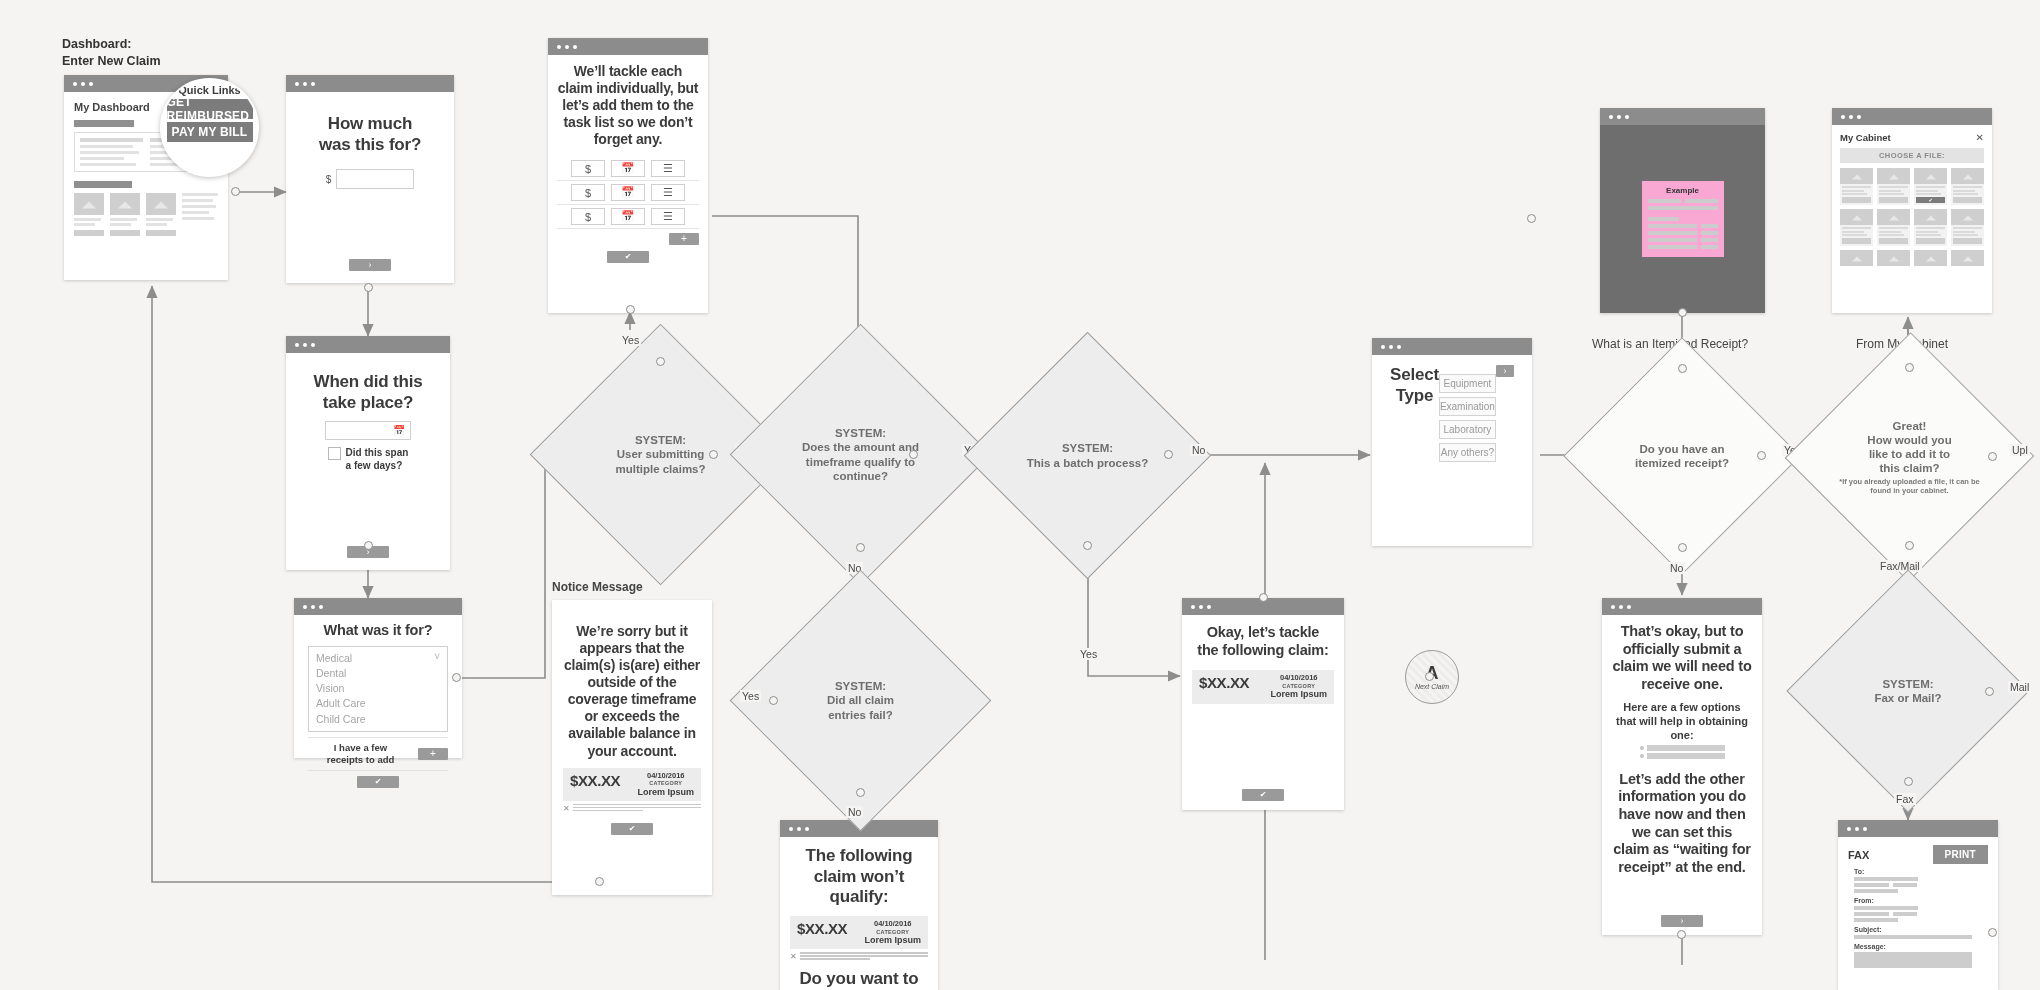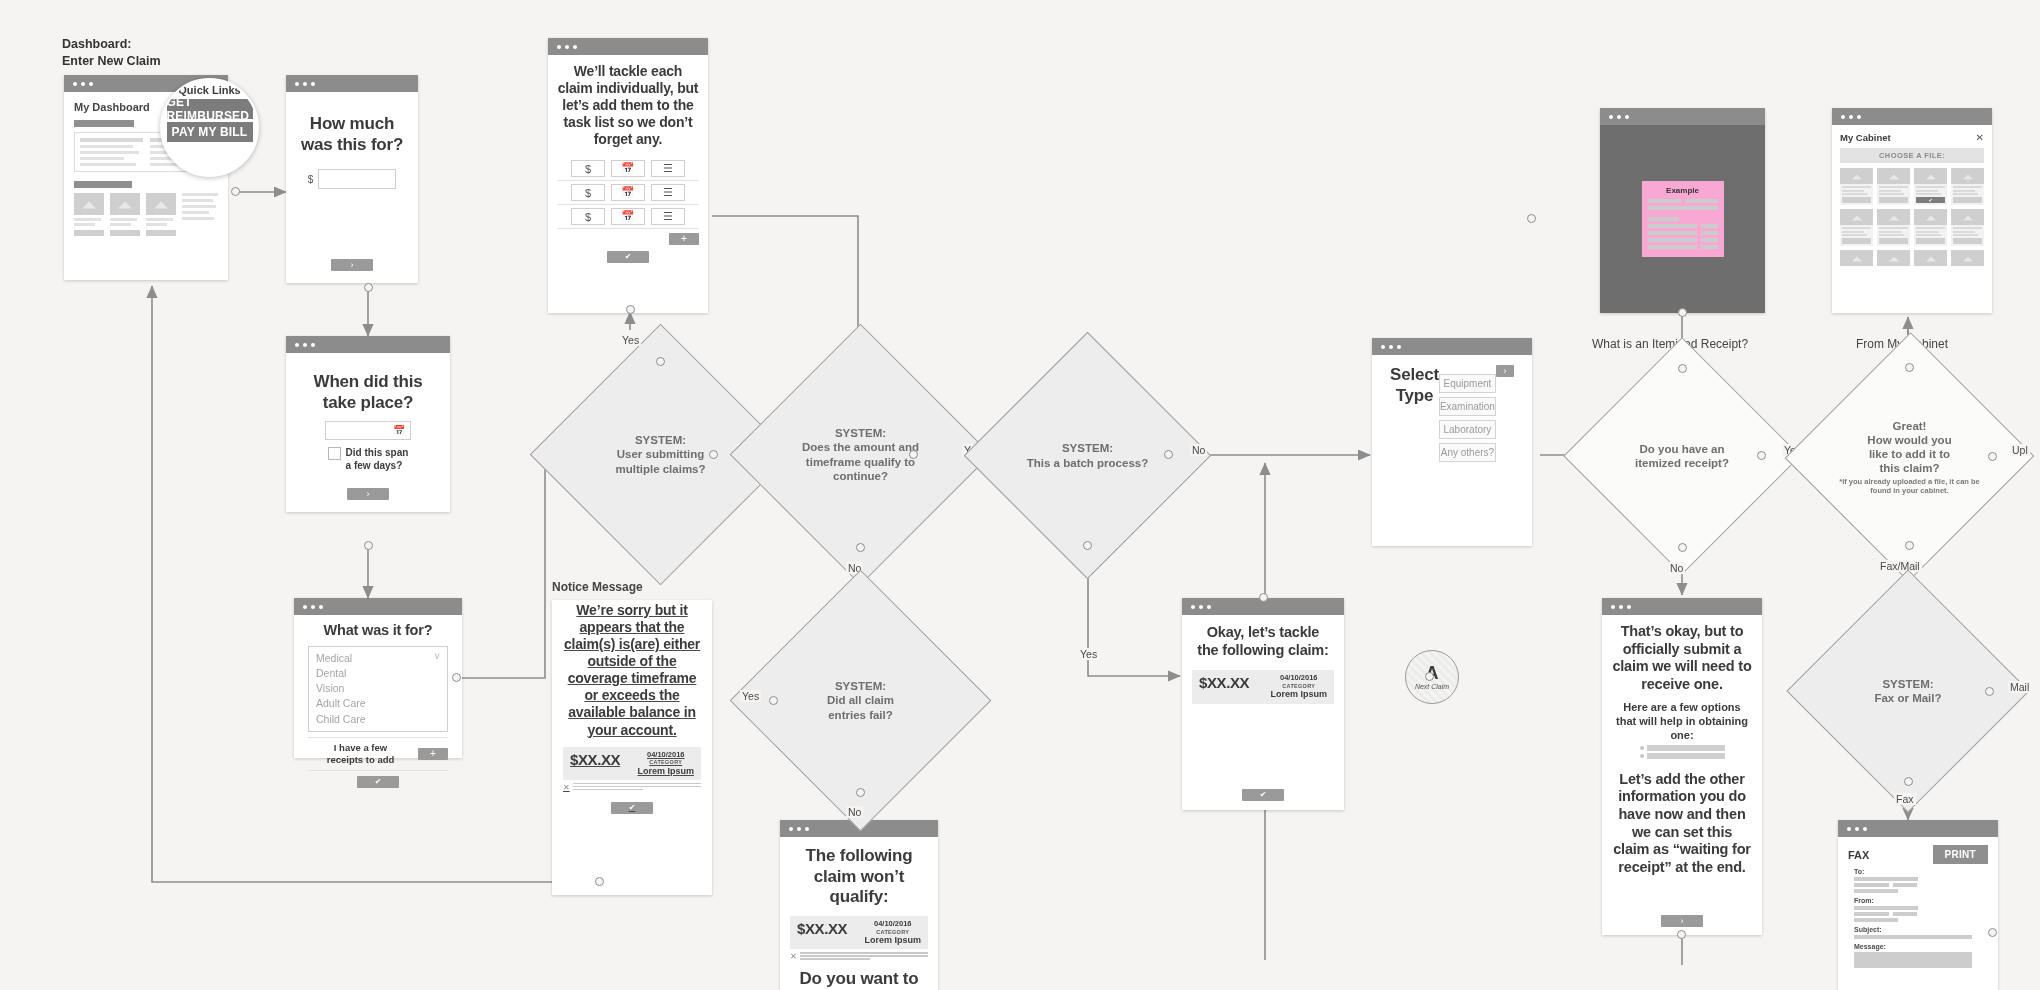--- a/index.html
+++ b/index.html
@@ -297,39 +297,39 @@
   </div>
 
   <div class="mag" style="left:160px;top:78px;width:95px;height:95px;">
     <div class="mag-inner">
       <div class="mag-title">Quick Links</div>
       <div class="mag-btn">GET REIMBURSED</div>
       <div class="mag-btn">PAY MY BILL</div>
     </div>
   </div>
 
-  <div class="win" style="left:286px;top:75px;width:132px;height:208px;">
+  <div class="win" style="left:286px;top:75px;width:168px;height:208px;">
     <div class="win-bar">
       <span class="dot"></span>
       <span class="dot"></span>
       <span class="dot"></span>
     </div>
     <div class="win-body" style="height:calc(100% - 17px);display:flex;flex-direction:column;">
       <div class="q-title" style="white-space:pre;margin-top:12px;">How much
 was this for?</div>
       <div style="display:flex;align-items:center;justify-content:center;gap:5px;margin-top:14px;">
         <span style="font-size:10px;color:#555;">$</span>
         <span style="display:block;width:76px;height:18px;border:1px solid #cfcfcf;background:#fff;"></span>
       </div>
       <div style="flex:1;"></div>
       <div class="btn-next">›</div>
     </div>
   </div>
 
-  <div class="win" style="left:286px;top:336px;width:164px;height:176px;">
+  <div class="win" style="left:286px;top:336px;width:164px;height:234px;">
     <div class="win-bar">
       <span class="dot"></span>
       <span class="dot"></span>
       <span class="dot"></span>
     </div>
     <div class="win-body" style="height:calc(100% - 17px);display:flex;flex-direction:column;">
       <div class="q-title" style="white-space:pre;margin-top:9px;">When did this
 take place?</div>
       <div style="display:flex;justify-content:center;margin-top:8px;">
         <div style="width:84px;height:17px;border:1px solid #cfcfcf;background:#fff;position:relative;">
@@ -402,21 +402,21 @@
       </div>
       <div style="display:flex;justify-content:flex-end;margin-top:4px;">
         <span class="btn-plus">+</span>
       </div>
       <div class="btn-check" style="margin-top:6px;">✔</div>
     </div>
   </div>
 
   <div class="caption" style="left:552px;top:580px;font-weight:bold;">Notice Message</div>
   <div class="win" style="left:552px;top:600px;width:160px;height:295px;">
-    <div class="win-body" style="padding:2px 11px;text-decoration:underline;">
+    <div class="win-body" style="padding:23px 11px;">
       <div class="q-title" style="font-size:14px;">We’re sorry but it appears that the claim(s) is(are) either outside of the coverage timeframe or exceeds the available balance in your account.</div>
       <div class="chip" style="margin-top:8px;">
         <span class="chip-amt">$XX.XX</span>
         <span class="chip-right">
           <span class="chip-date" style="display:block;">04/10/2016</span>
           <span class="chip-cat" style="display:block;">CATEGORY</span>
           <span class="chip-li" style="display:block;">Lorem Ipsum</span>
         </span>
       </div>
       <div class="chip-strike">

